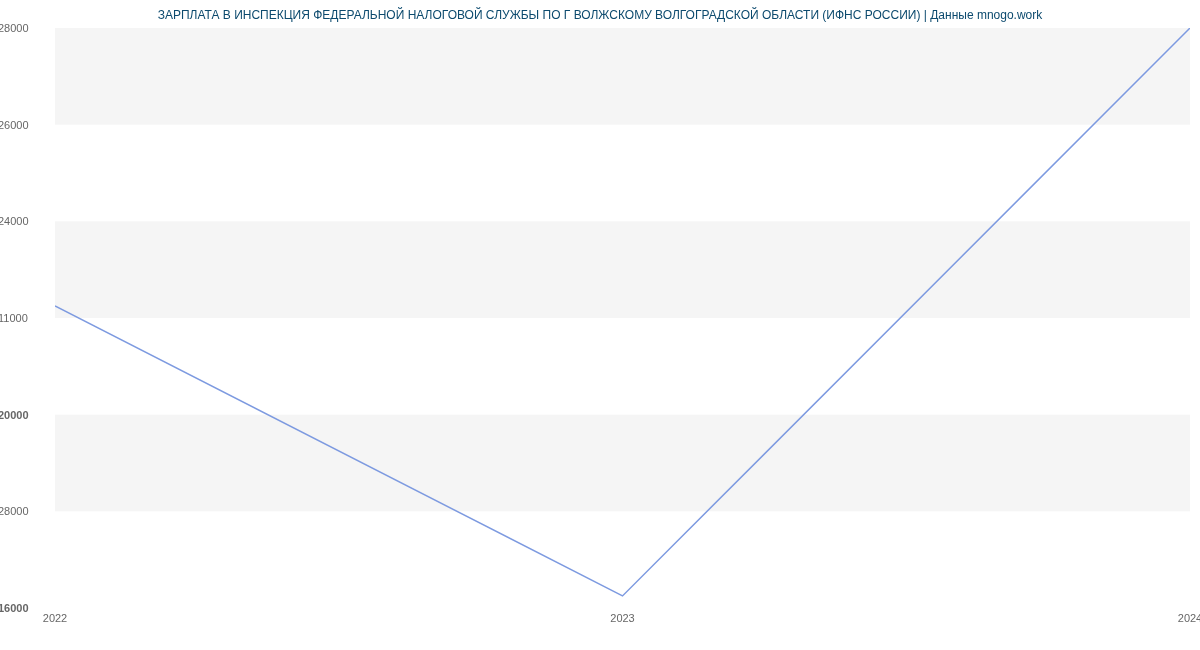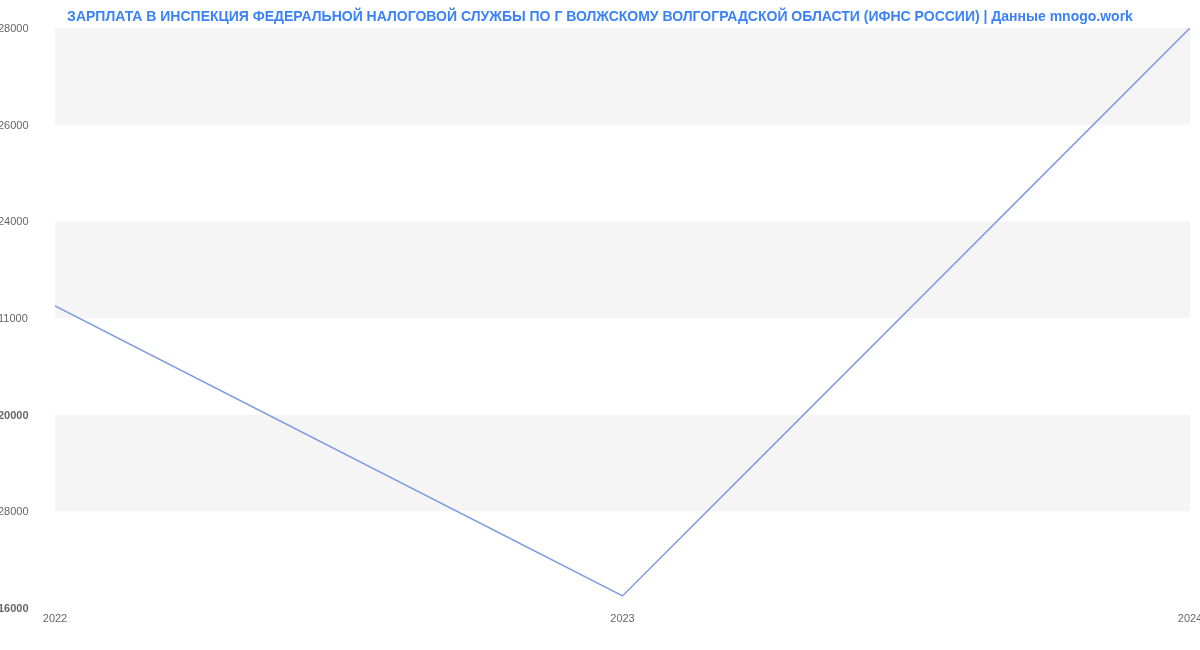--- a/index.html
+++ b/index.html
@@ -15,23 +15,23 @@
     position: relative;
     width: 1200px;
     height: 650px;
   }
   .title {
     position: absolute;
     top: 8px;
     left: 0;
     right: 0;
     text-align: center;
-    font-size: 14px;
-    font-weight: 700;
-    color: #3b82f6;
+    font-size: 12px;
+    font-weight: 400;
+    color: #0c4a6e;
   }
   .plot {
     position: absolute;
     left: 55px;
     top: 28px;
     width: 1135px;
     height: 580px;
   }
   svg { display: block; }
   .band { fill: #f5f5f5; }

